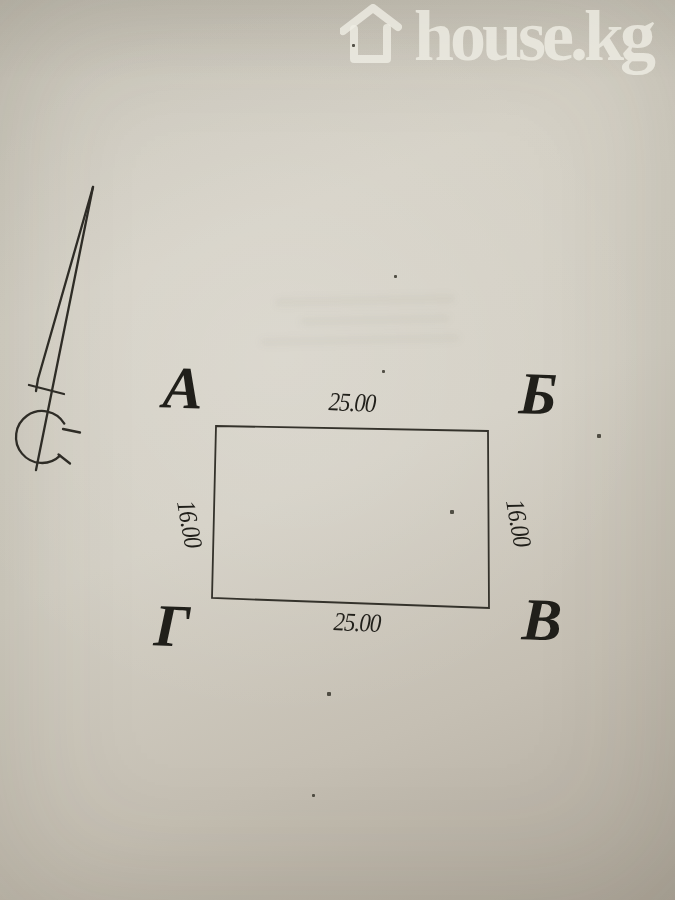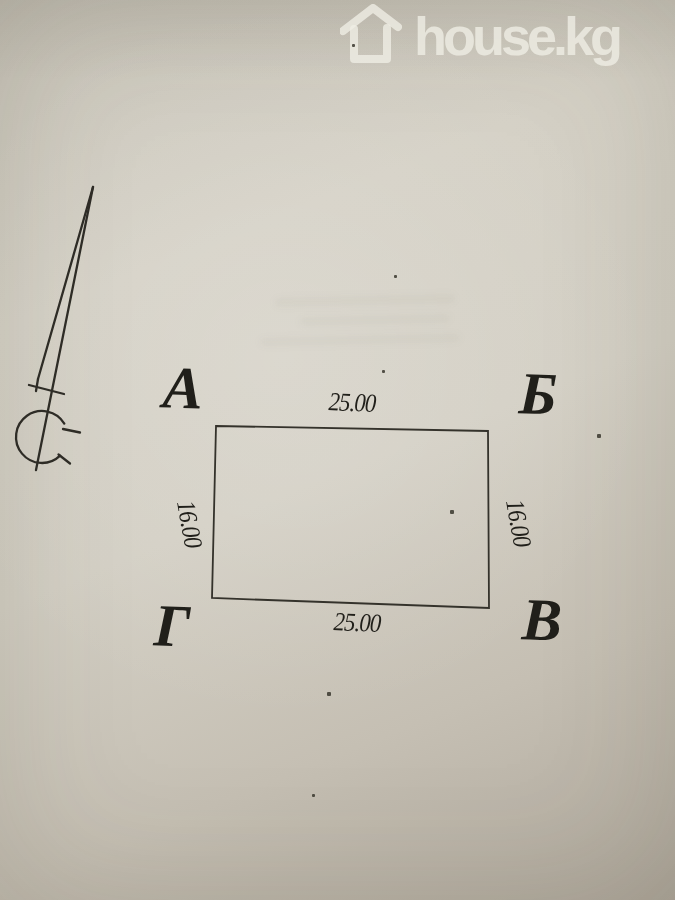--- a/index.html
+++ b/index.html
@@ -18,22 +18,22 @@
 
   
   .watermark{
     position:absolute;top:0;left:340;left:340px;height:80px;
     display:flex;align-items:flex-start;
     color:rgba(240,238,229,0.78);
     pointer-events:none;
   }
   .watermark svg{display:block;margin-top:4px;}
   .wm-text{
-    font-family:Liberation Sans, sans-serif;
-    font-weight:bold;font-size:54px;line-height:72px;
+    font-family:Liberation Serif, serif;
+    font-weight:bold;font-size:72px;line-height:72px;
     letter-spacing:-4px;margin-left:12px;white-space:nowrap;
   }
 
   
   svg.plan{position:absolute;left:0;top:0;}
   .ink-line{stroke:#2e2c26;stroke-width:2.3;fill:none;stroke-linecap:round;stroke-linejoin:round;}
   .plot-line{stroke:#34322b;stroke-width:1.8;fill:none;}
 
   .lbl{
     position:absolute;color:#201f1a;white-space:nowrap;

